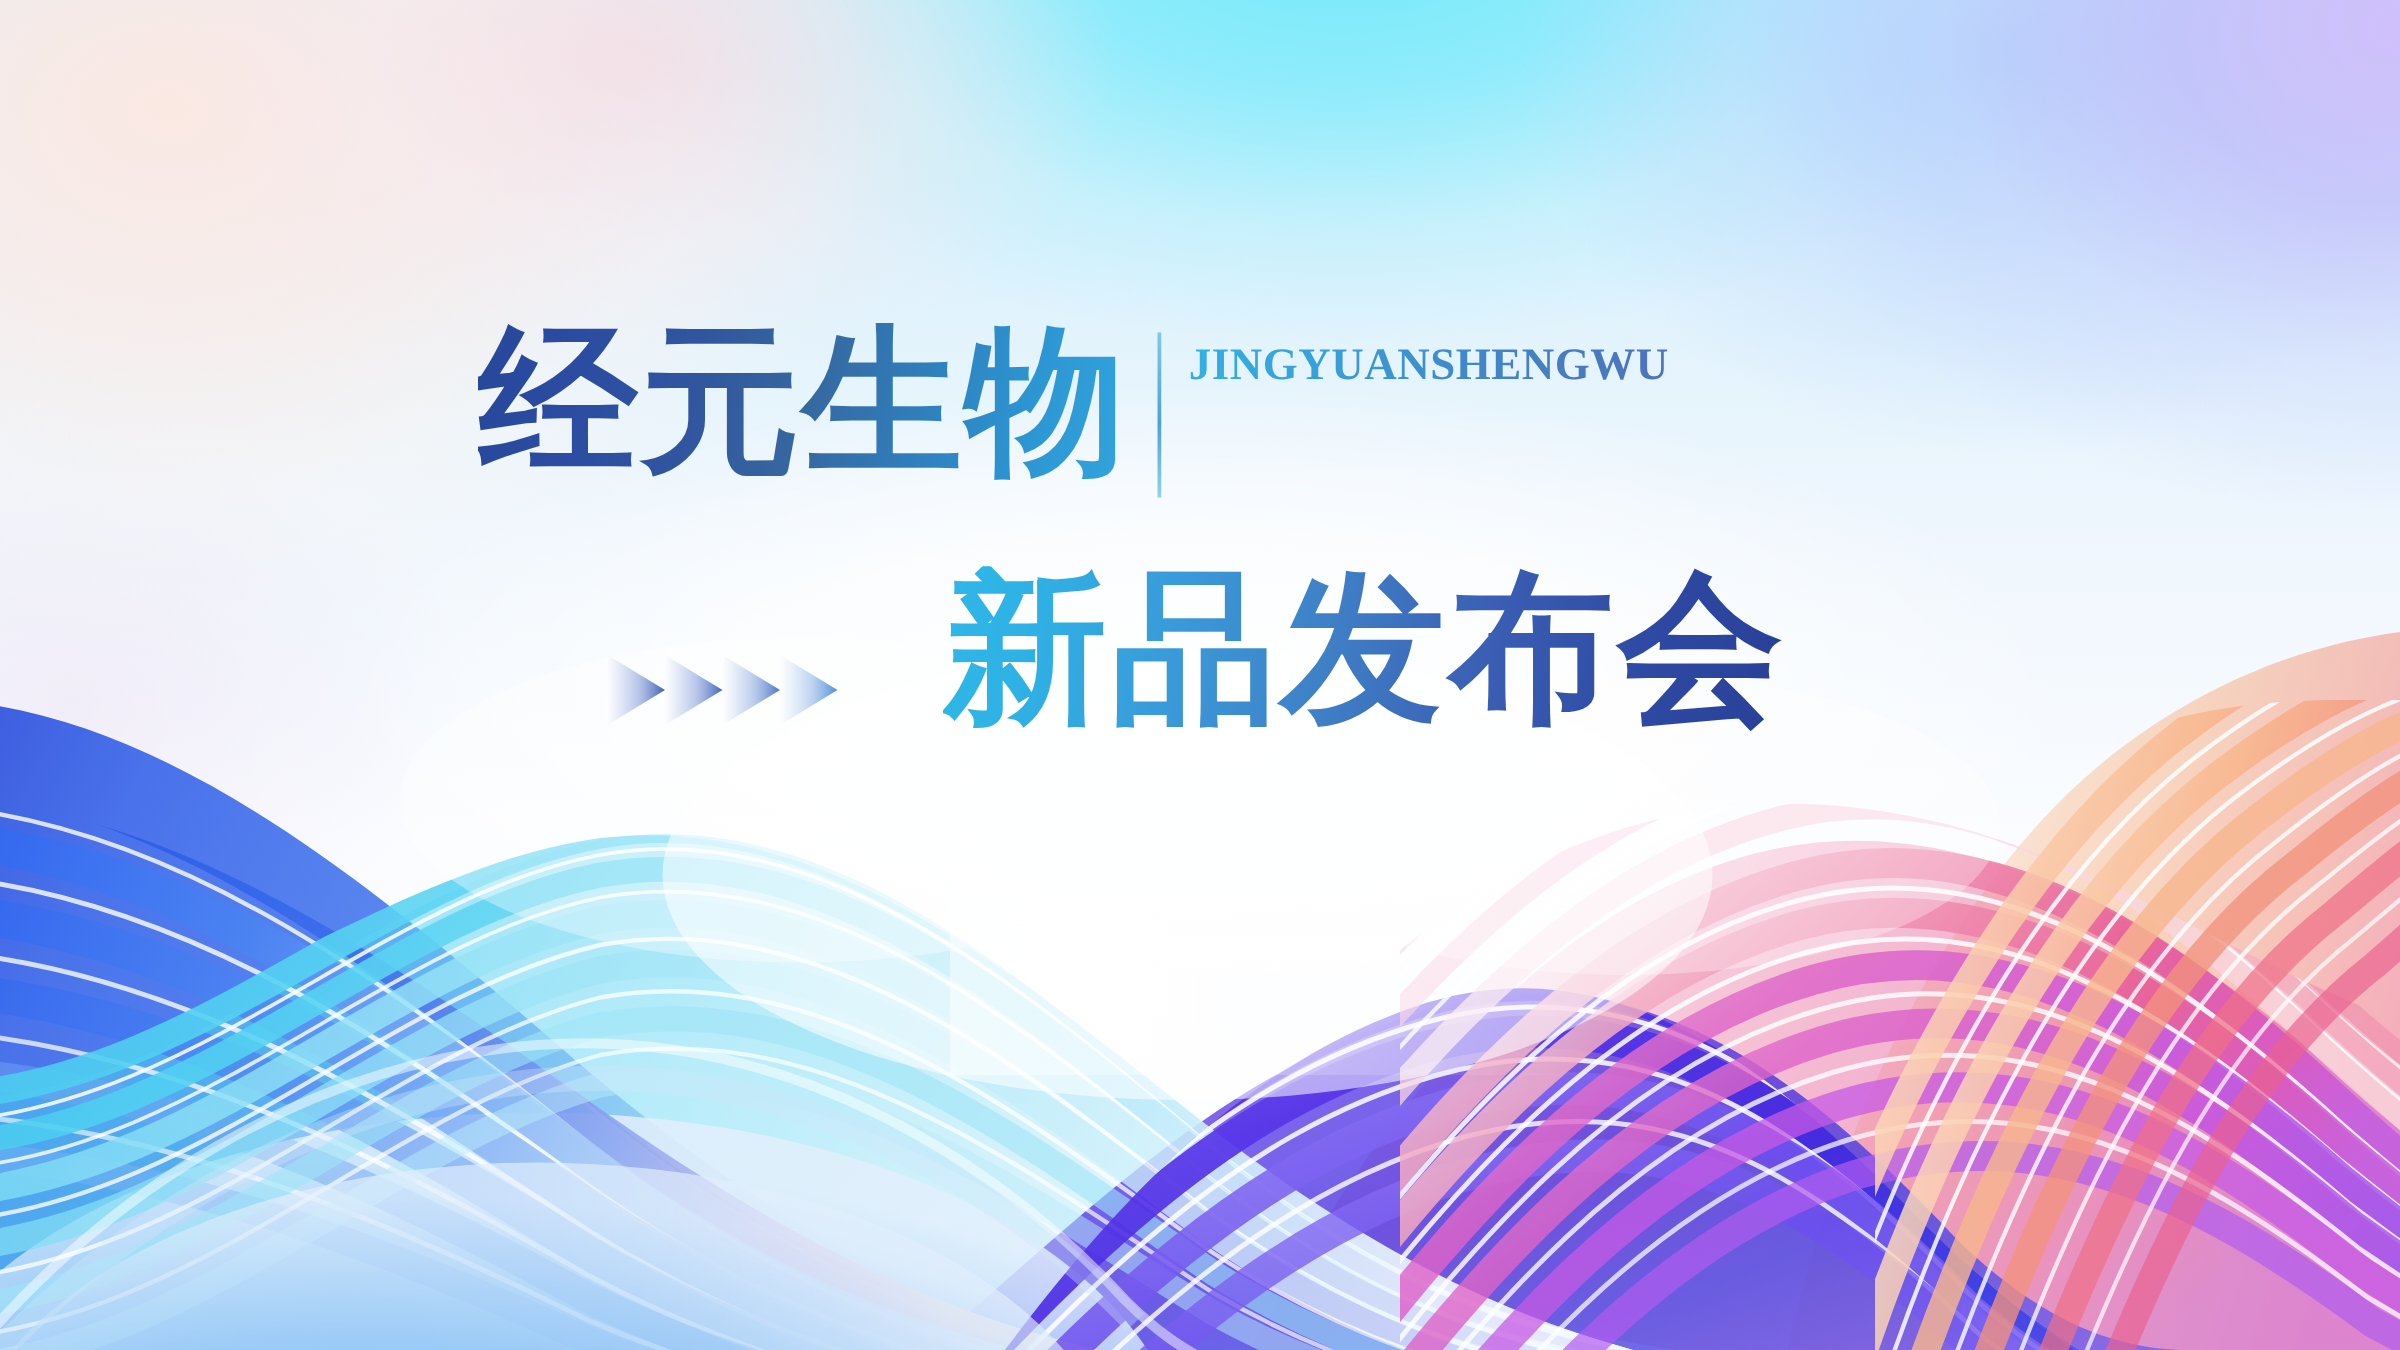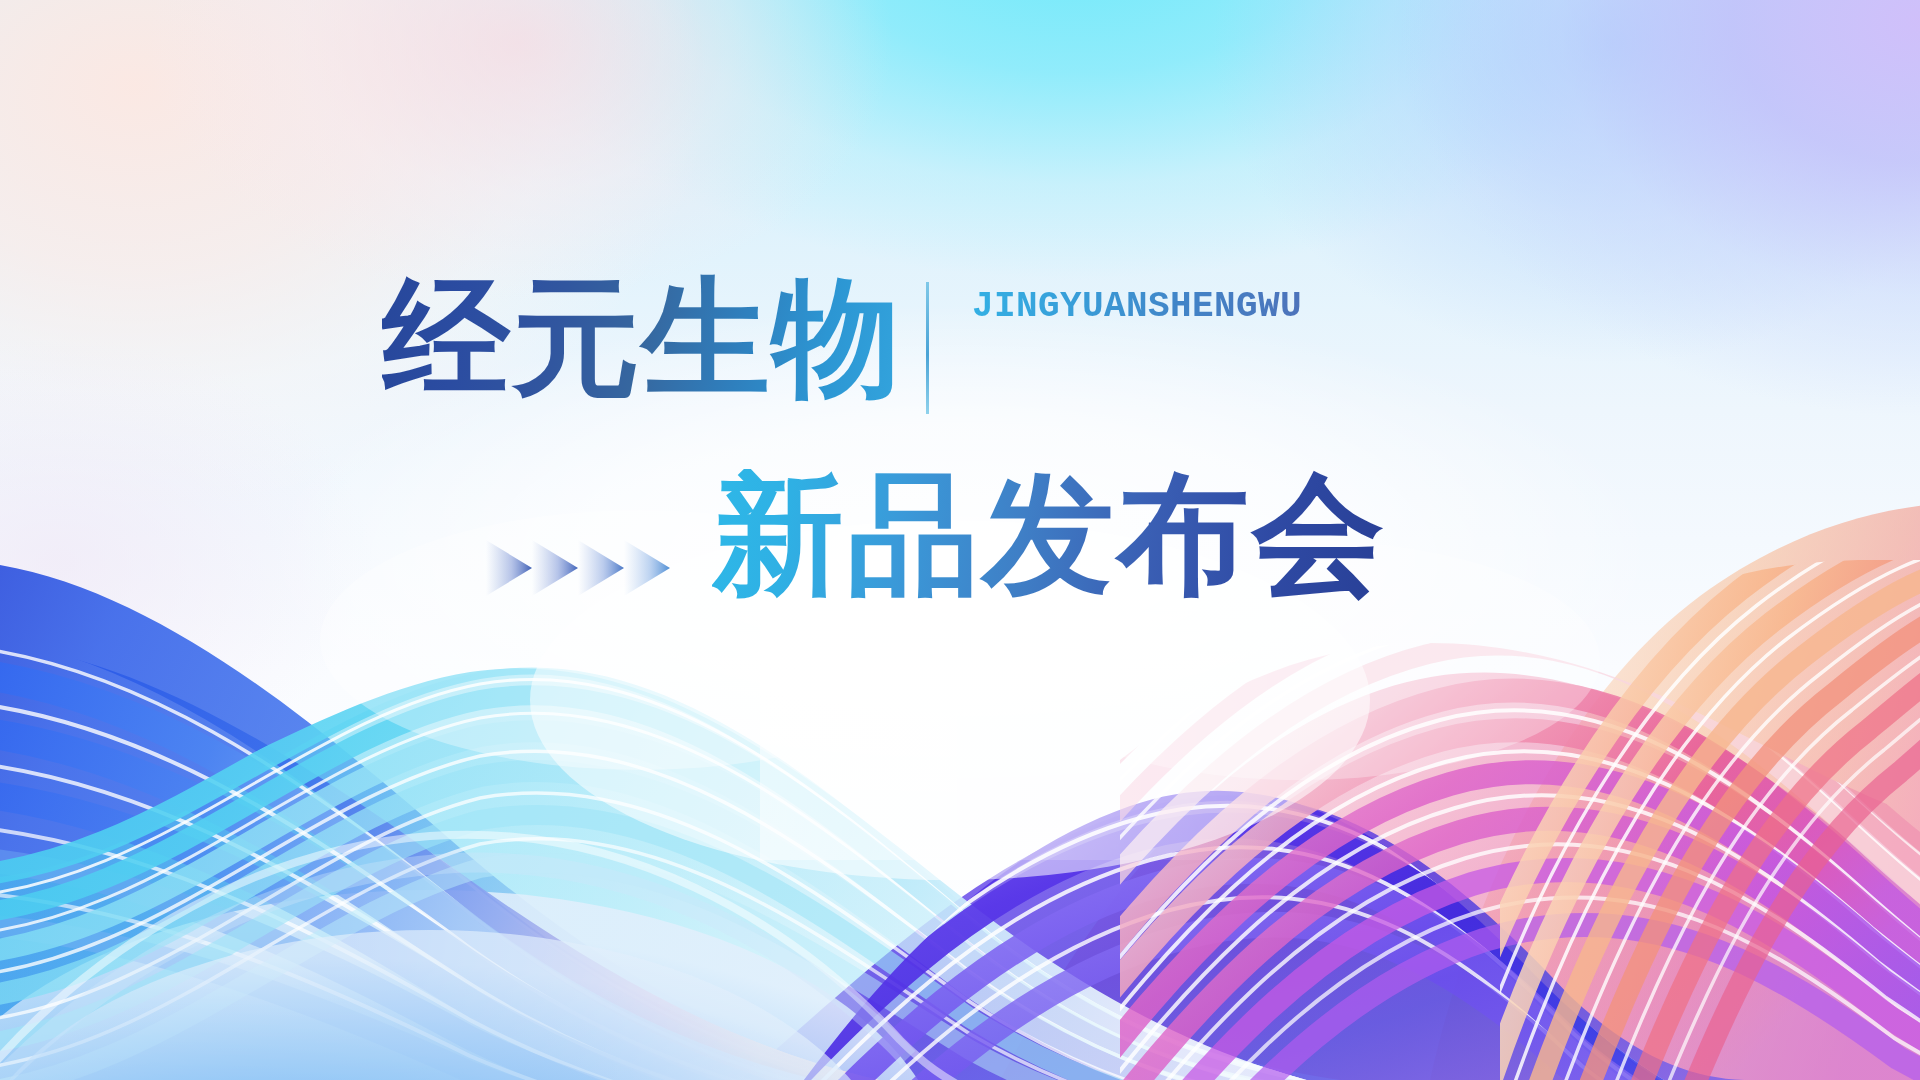--- a/index.html
+++ b/index.html
@@ -67,21 +67,21 @@
       rgba(240,232,246,0.70) 0%,
       rgba(255,255,255,0) 75%);
   }
 
   
   #waves { position:absolute; left:0; top:0; width:1920px; height:1080px; }
 
   
   #title-block {
     position: absolute;
-    left: 0; top: 16px;
+    left: 0; top: 0;
     width: 1920px;
     height: 784px;
   }
 
   #headline-row {
     position: absolute;
     left: 382px;
     top: 258px;
     display: flex;
     align-items: flex-start;
@@ -130,39 +130,39 @@
     line-height: 0.95;
     letter-spacing: 0px;
     background: linear-gradient(96deg, #37aee2 0%, #36a3dd 30%, #3f8bcc 62%, #4a76bd 100%);
     -webkit-background-clip: text;
     background-clip: text;
     color: transparent;
     -webkit-text-fill-color: transparent;
   }
 
   #brand-pinyin {
-    font-family: Liberation Mono, monospace;
+    font-family: Liberation Serif, serif;
     font-size: 36px;
     font-weight: bold;
     letter-spacing: 0.4px;
     margin-top: 6px;
     background: linear-gradient(96deg, #33b0e4 0%, #37a0da 28%, #4185c8 62%, #4d72ba 100%);
     -webkit-background-clip: text;
     background-clip: text;
     color: transparent;
-    margin-left: 21px;
     -webkit-text-fill-color: transparent;
   }
 
   #subhead-row {
     position: absolute;
     left: 486px;
     top: 450px;
     display: flex;
     align-items: center;
+    gap: 42px;
   }
 
   #chevrons {
     display: flex;
     align-items: center;
     margin-right: 36px;
     margin-top: 66px;
   }
   .chev { display:block; }
 

